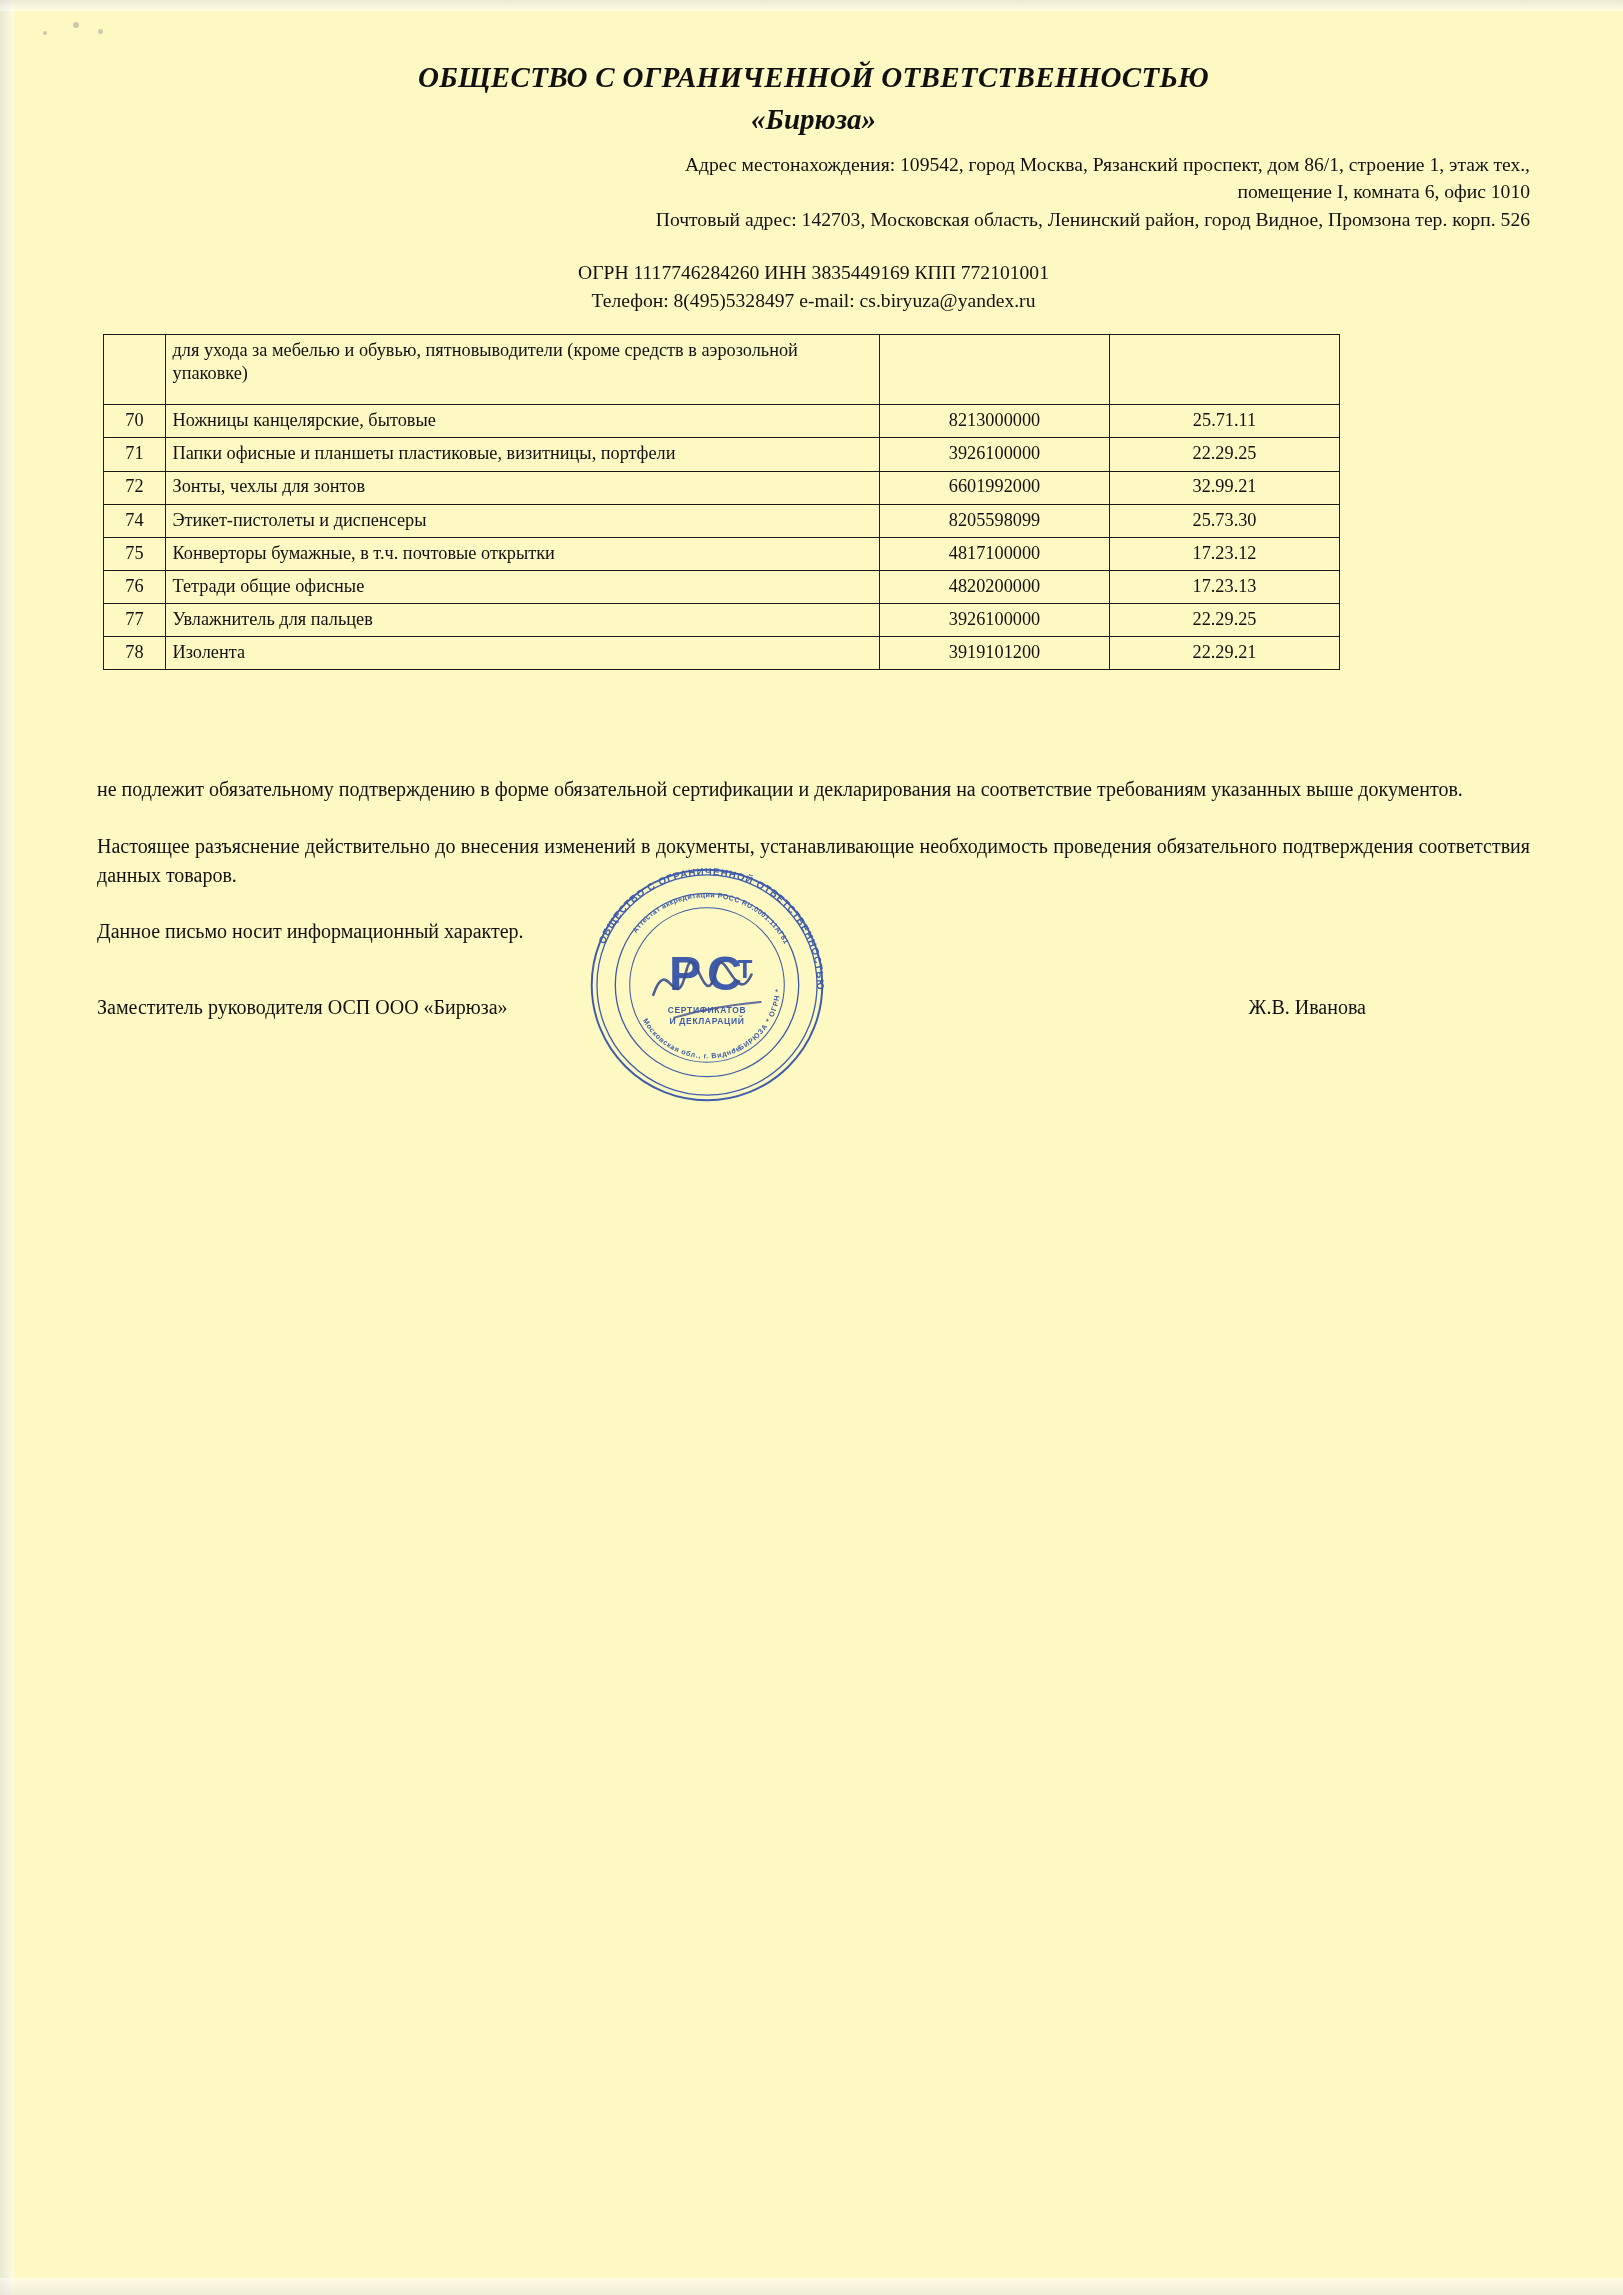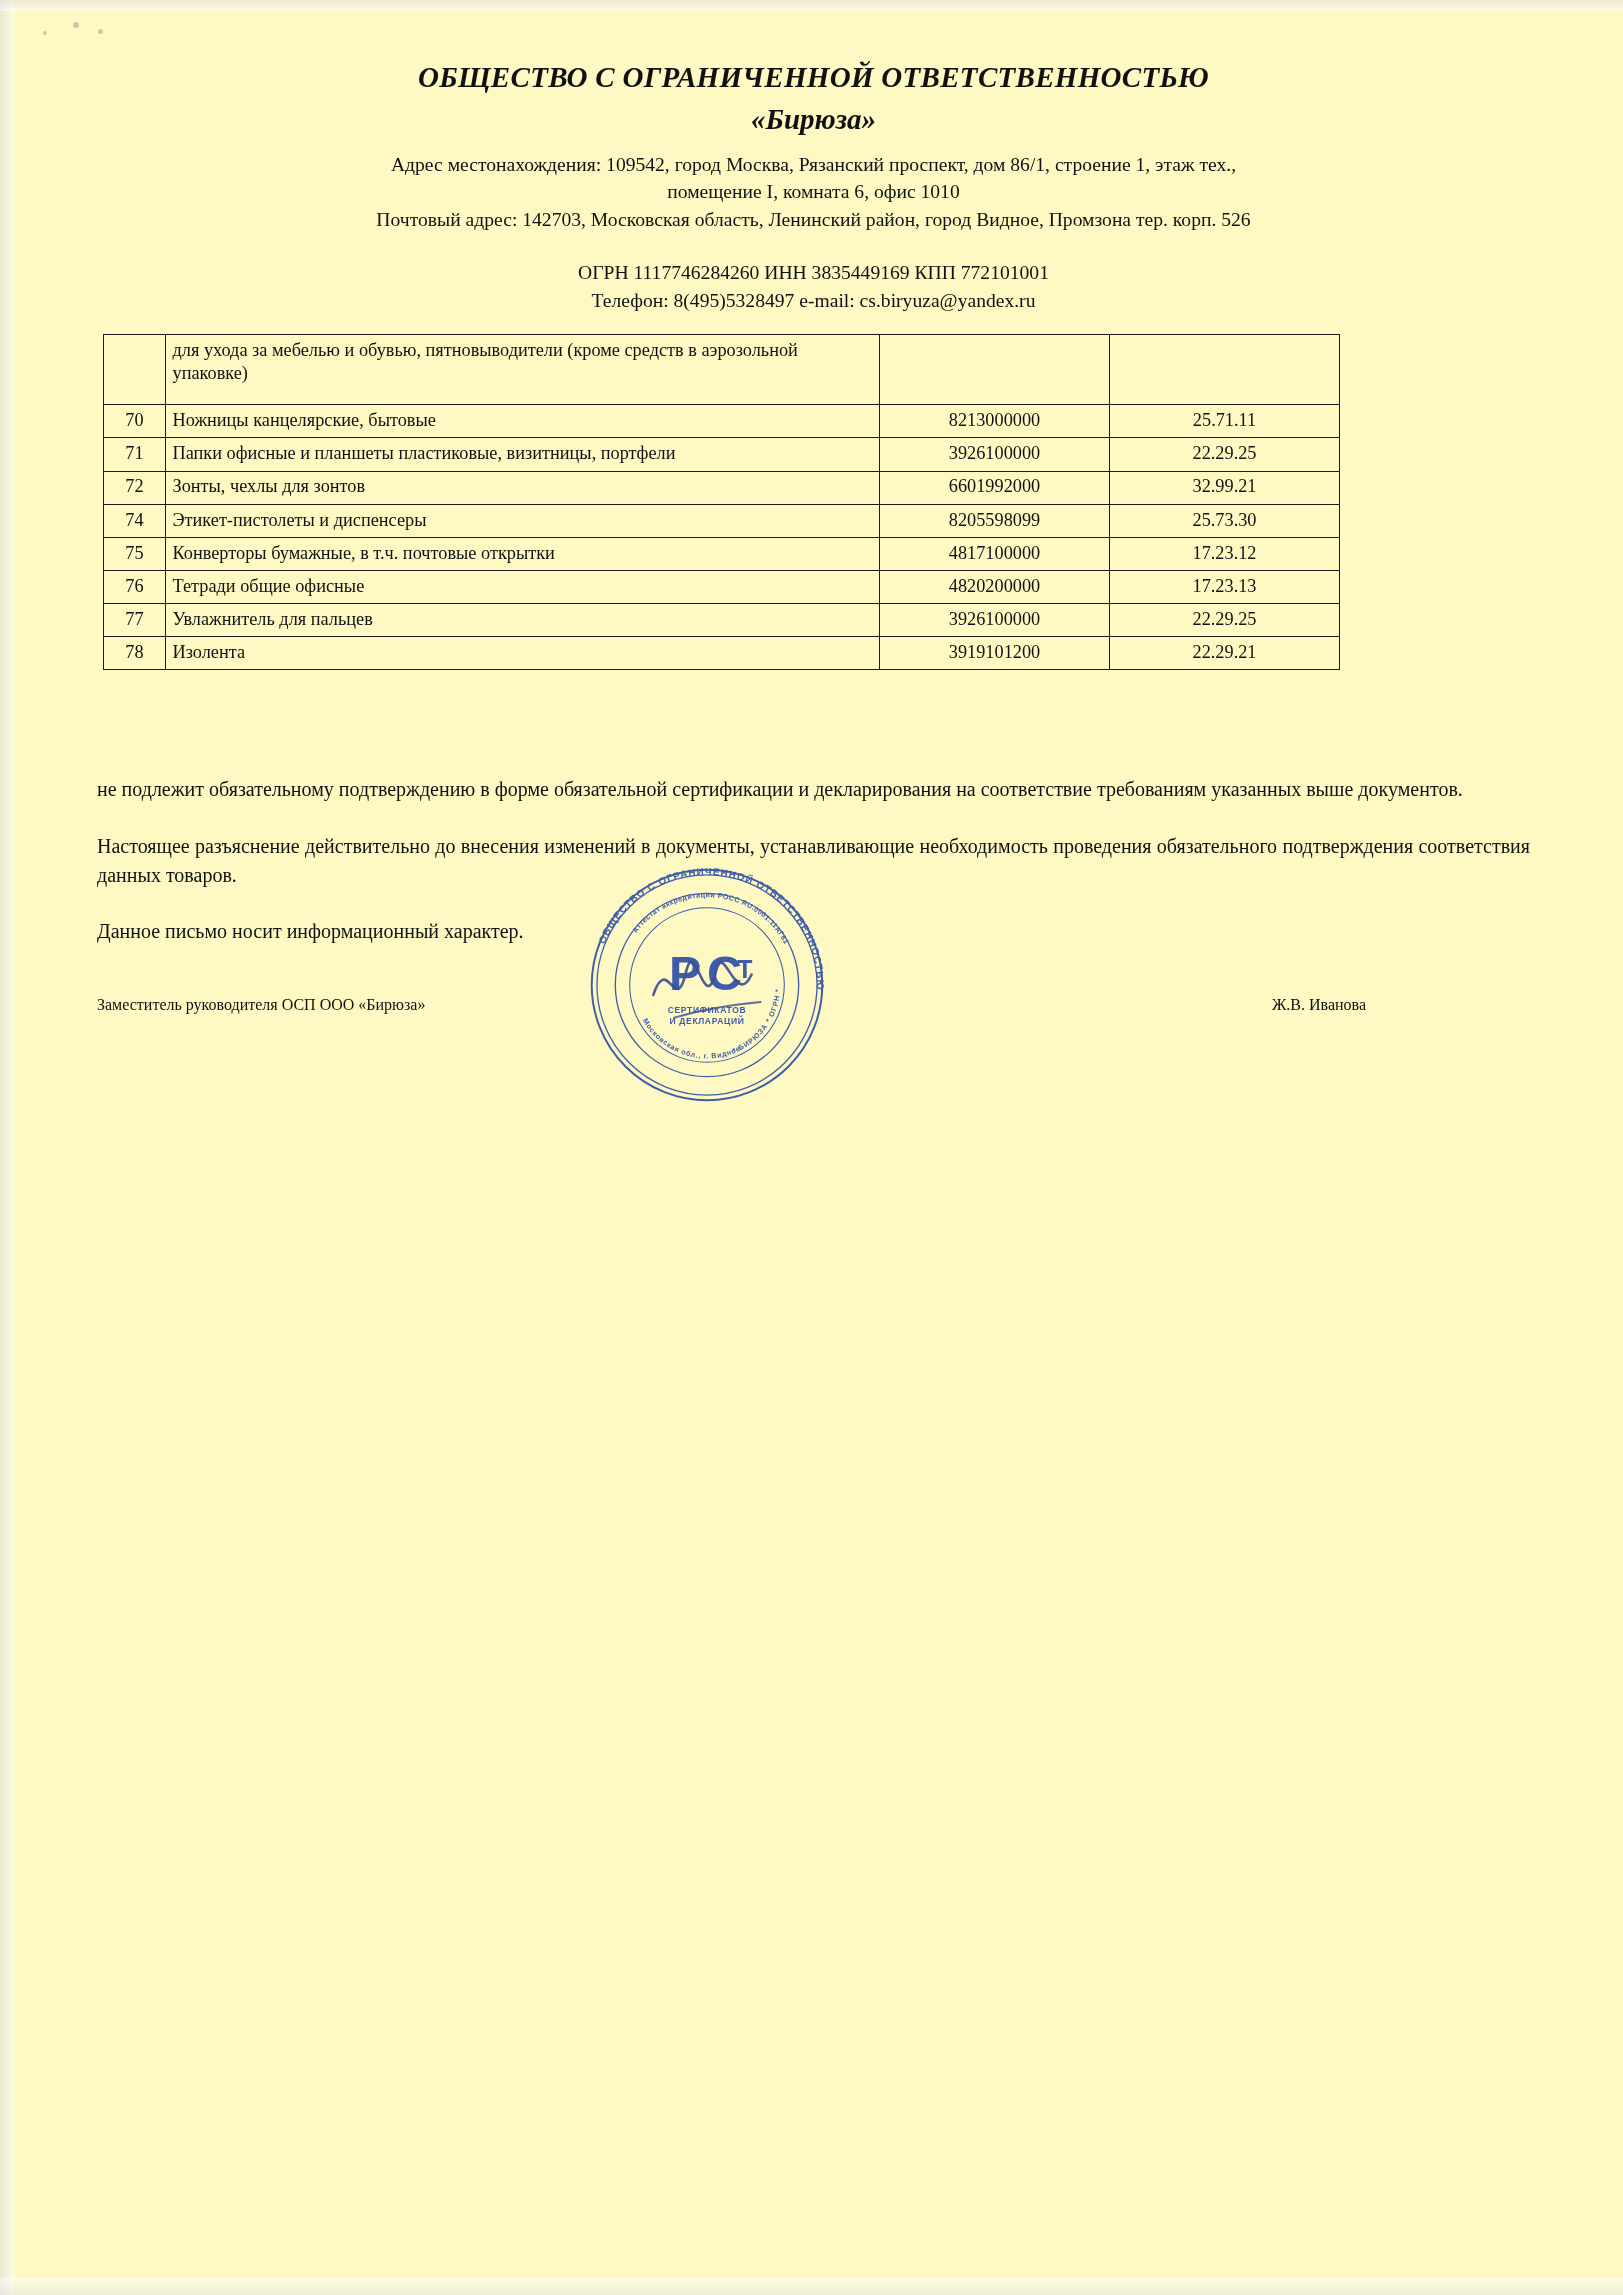--- a/index.html
+++ b/index.html
@@ -63,21 +63,21 @@
   }
   .org-name {
     text-align: center;
     font-weight: bold;
     font-style: italic;
     font-size: 29px;
     margin-top: 7.9px;
   }
   .addr-block {
     margin-top: 14.4px;
-    text-align: center;
+    text-align: right;
     font-size: 19.6px;
     line-height: 1.42;
   }
   .reg-block {
     margin-top: 25px;
     text-align: center;
     font-size: 19.6px;
     line-height: 1.42;
   }
 
@@ -126,21 +126,21 @@
   }
   .para.last {
     margin-bottom: 0;
   }
 
   .sign-row {
     margin-top: 50px;
     display: flex;
     justify-content: space-between;
     align-items: flex-start;
-    font-size: 16px;
+    font-size: 20px;
   }
   .sign-left { white-space: nowrap; }
   .sign-right {
     margin-right: 164px;
     white-space: nowrap;
   }
 
   
   .stamp {
     position: absolute;

